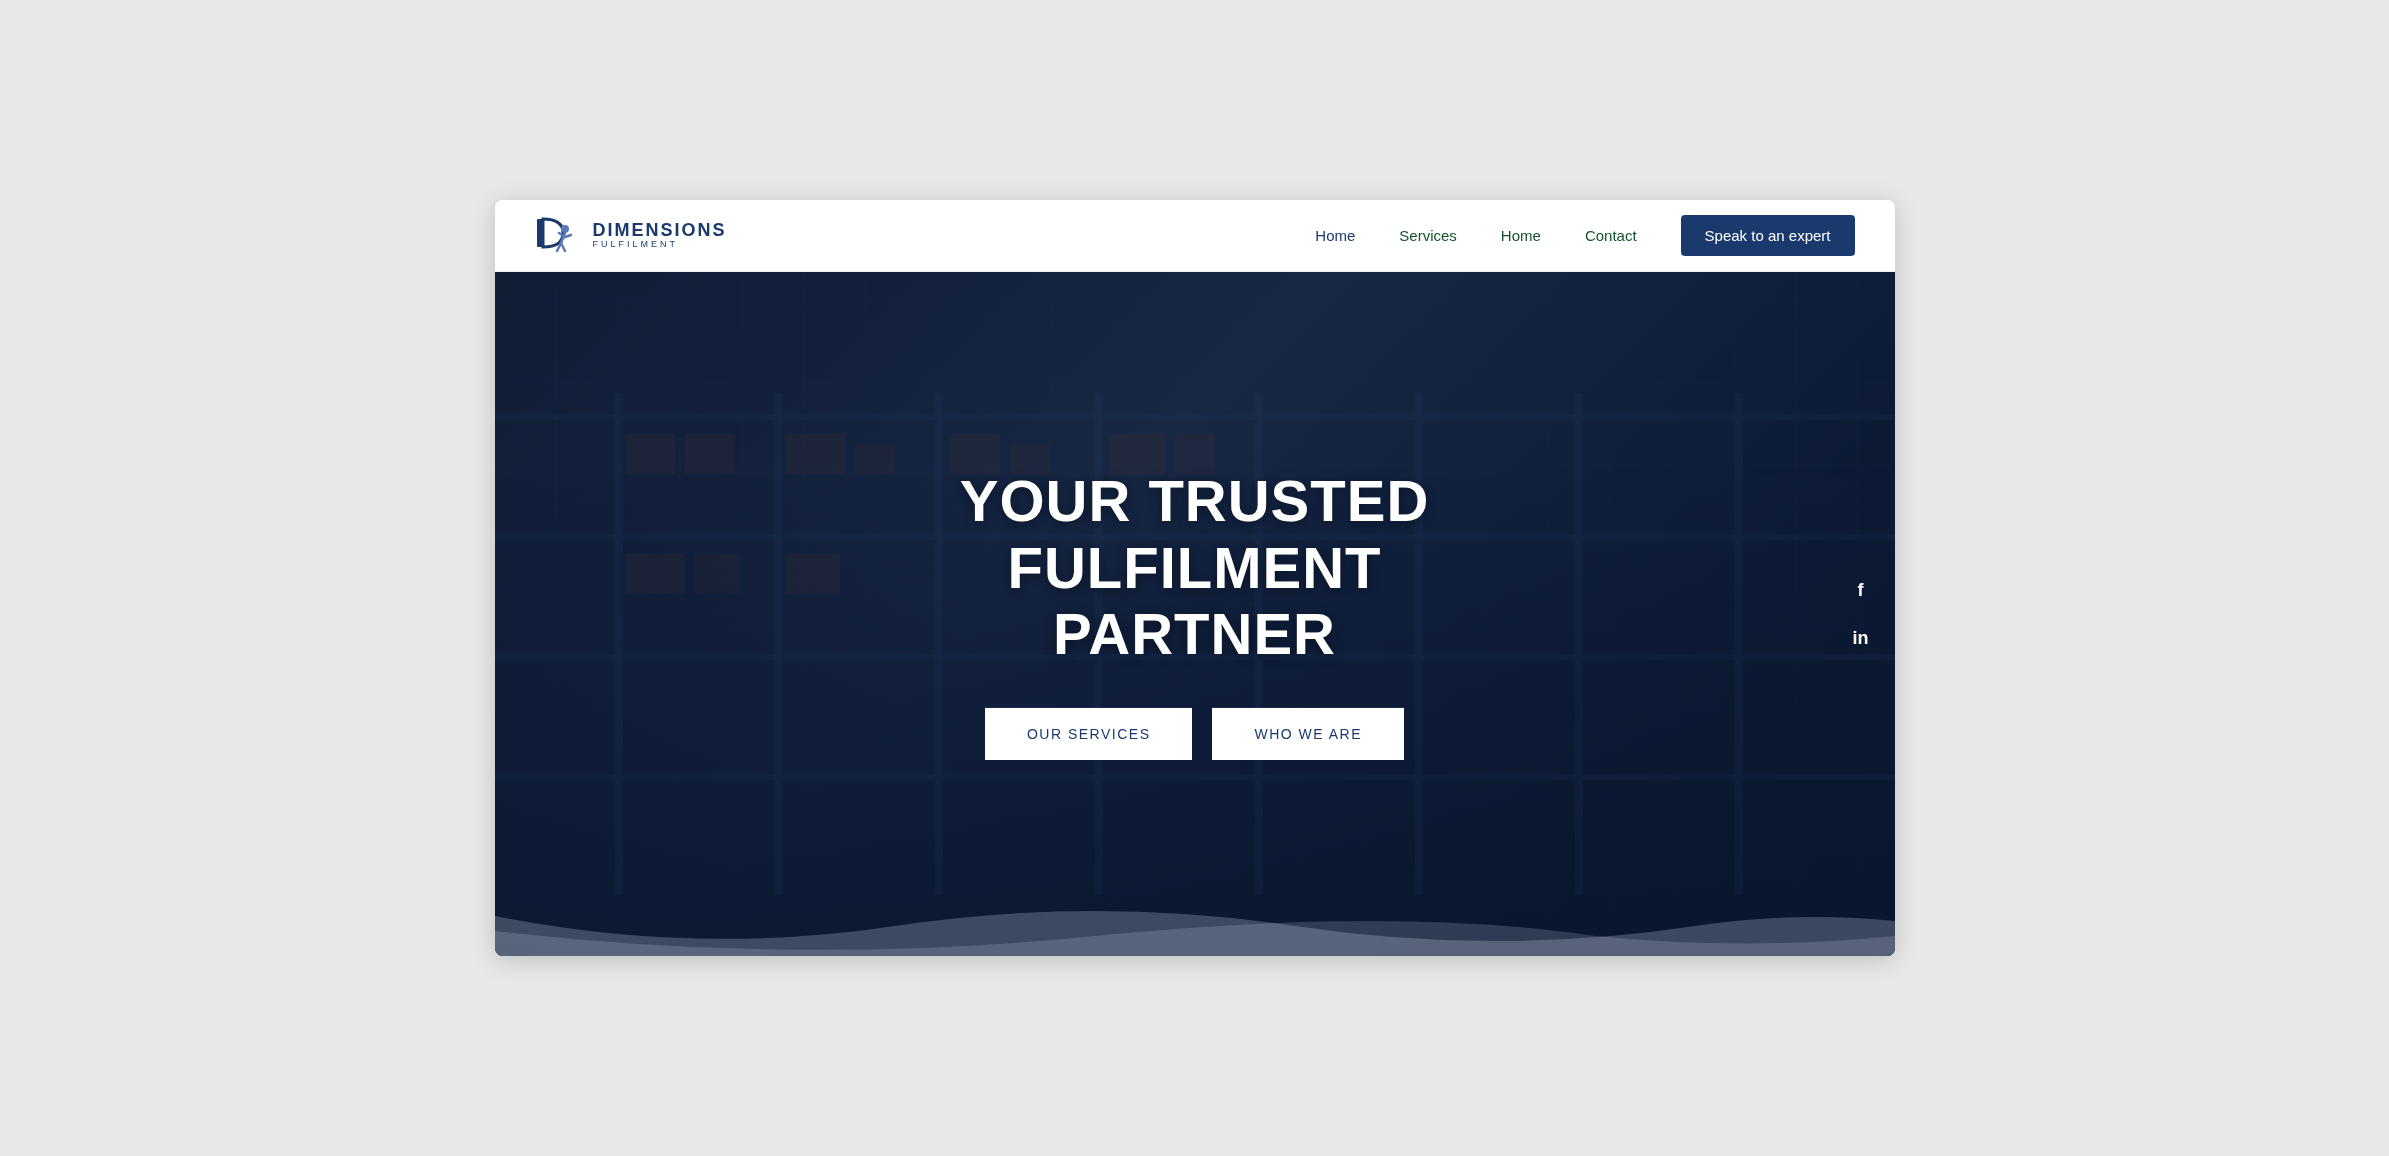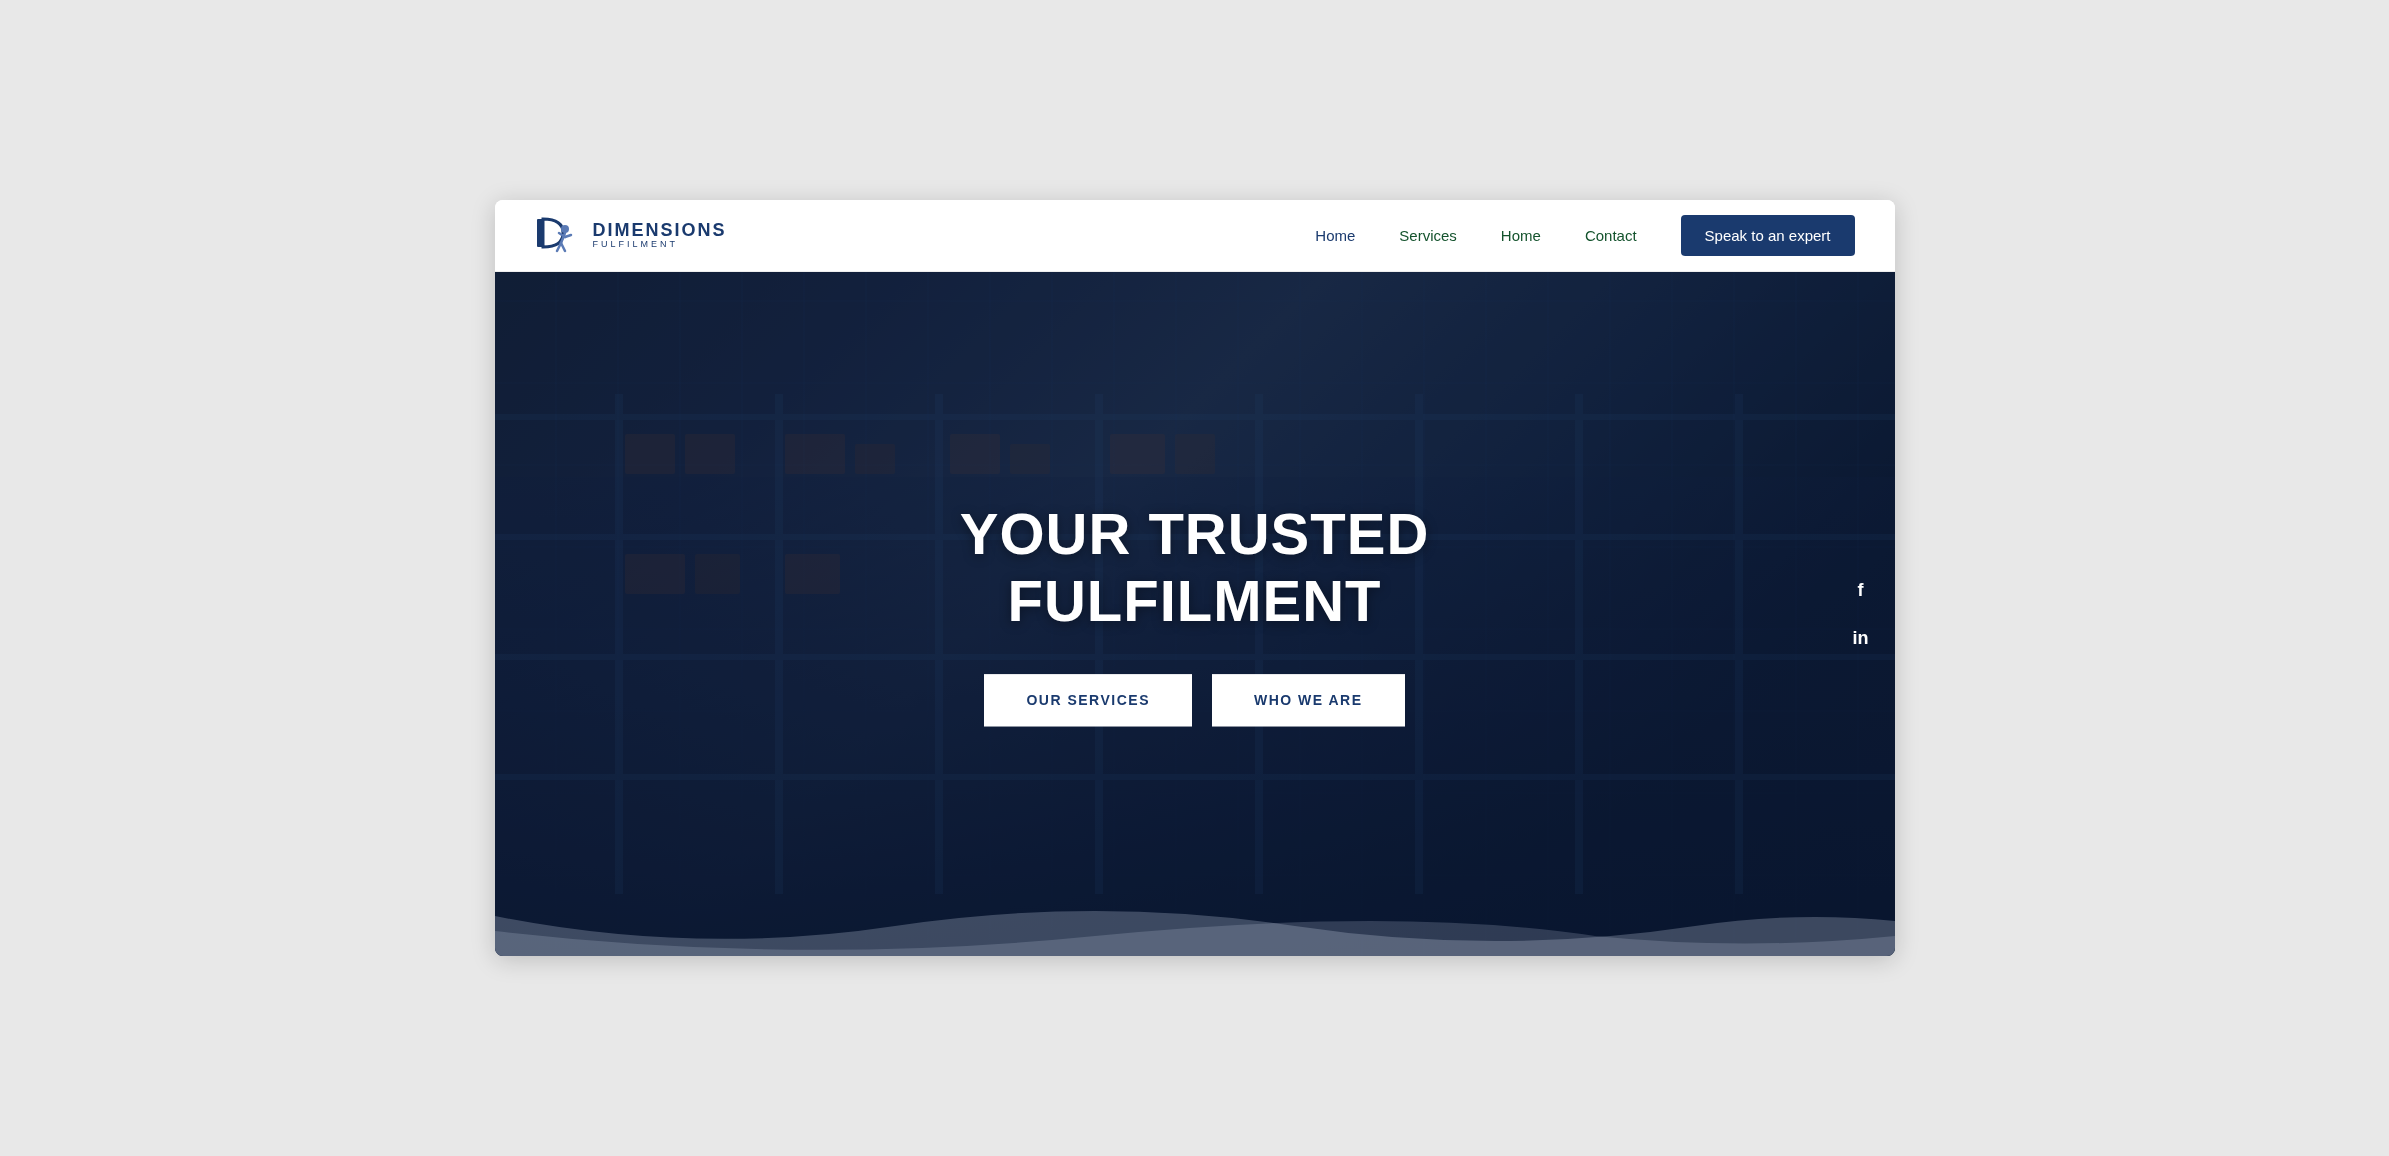--- a/index.html
+++ b/index.html
@@ -192,21 +192,21 @@
       display: flex;
       justify-content: center;
       gap: 20px;
       flex-wrap: wrap;
     }
 
     .btn-services,
     .btn-who {
       padding: 16px 40px;
       font-size: 14px;
-      font-weight: 700;
+      font-weight: 400;
       letter-spacing: 1.5px;
       text-transform: uppercase;
       border: 2px solid #ffffff;
       background: #ffffff;
       color: #1a3a6e;
       cursor: pointer;
       transition: all 0.2s;
       text-decoration: none;
       display: inline-block;
     }
@@ -338,20 +338,21 @@
       <rect x="615" y="100" width="55" height="40" fill="#c06020" rx="2"></rect>
       <rect x="680" y="100" width="40" height="40" fill="#a05010" rx="2"></rect>
     </svg>
 
     <div class="hero-overlay"></div>
 
     <div class="hero-content">
       <h1 class="hero-title">
         <span>YOUR TRUSTED</span><br>
         <span>FULFILMENT</span><br>
+        <span>PARTNER</span>
       </h1>
       <div class="hero-buttons">
         <a href="#" class="btn-services">OUR SERVICES</a>
         <a href="#" class="btn-who">WHO WE ARE</a>
       </div>
     </div>
 
     <div class="social-icons">
       <a href="#" class="social-icon">f</a>
       <a href="#" class="social-icon">in</a>

